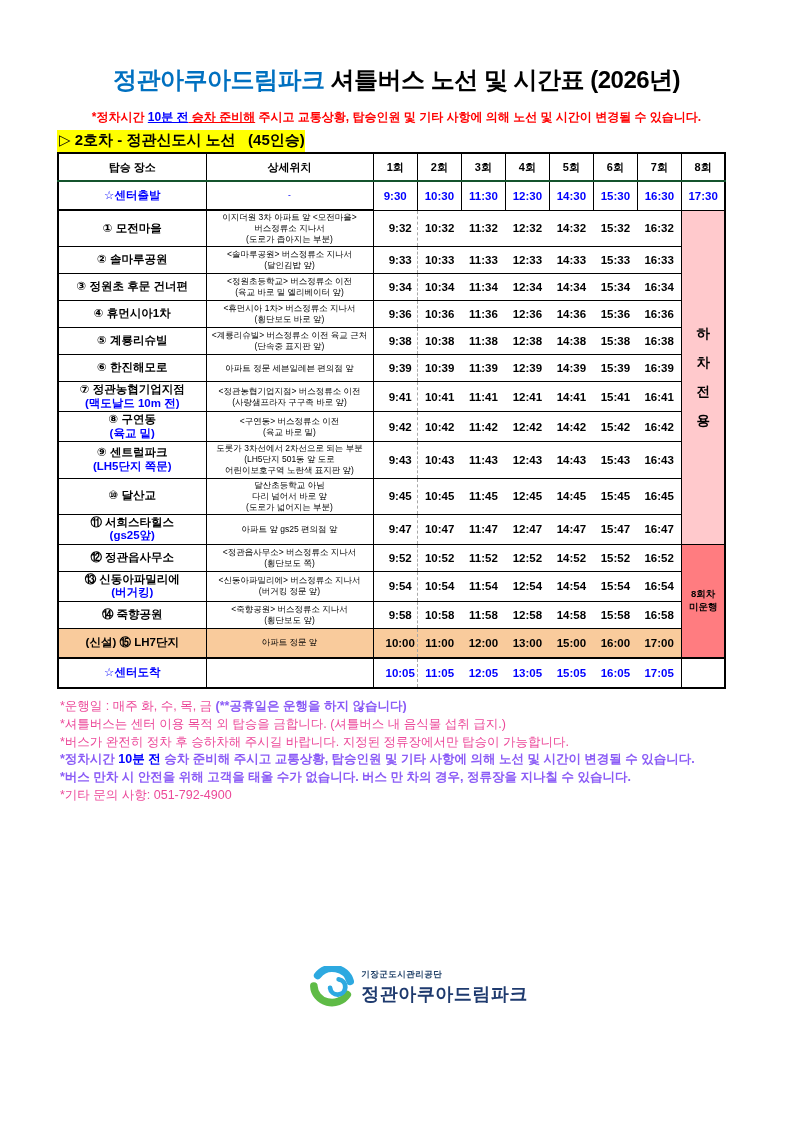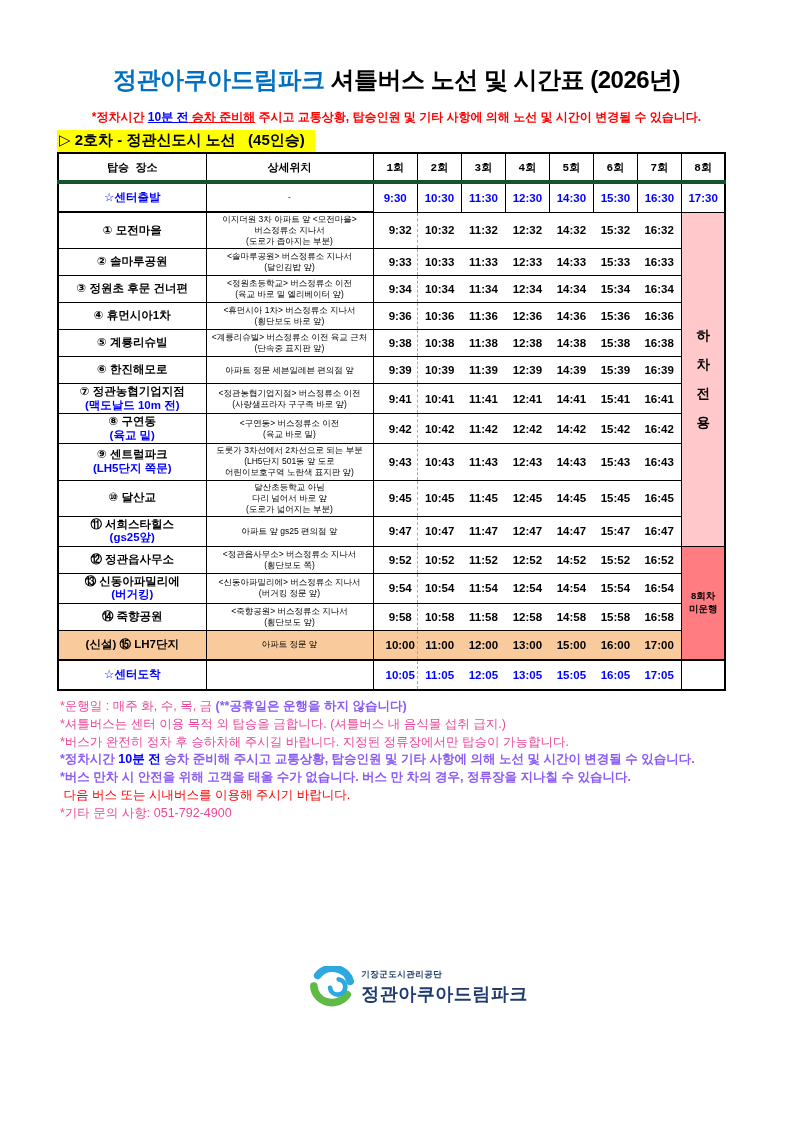--- a/index.html
+++ b/index.html
@@ -14,27 +14,27 @@
   }
   .doc-title .brand{color:#0070C0;}
   .notice{
     position:absolute;top:109px;left:0;width:100%;text-align:center;
     font-size:12px;font-weight:bold;color:#FF0000;white-space:nowrap;
   }
   .notice .bb{color:#0000FF;}
   .notice .u{text-decoration:underline;}
   .route-banner{
     position:absolute;top:130px;left:57px;background:#FFFF00;
-    font-size:15px;font-weight:bold;padding:1px 10px 2px 2px;white-space:pre;
+    font-size:15px;font-weight:bold;padding:1px 0 2px 2px;white-space:pre;
   }
   .table-wrap{position:absolute;top:152px;left:57px;}
   table{border-collapse:collapse;border:2px solid #000;table-layout:fixed;}
   col.c-name{width:148px;} col.c-detail{width:167px;} col.c-time{width:44px;}
   th,td{border:1px solid #000;text-align:center;vertical-align:middle;padding:1px 2px;}
-  th{font-size:11px;font-weight:bold;height:24px;border-bottom:4px solid #14532d;font-family:Liberation Mono, monospace;}
+  th{font-size:11px;font-weight:bold;height:24px;border-bottom:2px solid #14532d;}
   td.name{font-weight:bold;font-size:11.5px;line-height:1.18;}
   td.name .sub{color:#0000FF;}
   td.detail{font-size:8.5px;line-height:1.3;white-space:pre-line;}
   td.time{font-weight:bold;font-size:11.5px;border-left:none;border-right:none;}
   td.time.solid{border:1px solid #000;}
   td.time.first{border-left:1px solid #000;padding-left:12px;}
   td.time.dash{border-left:1px dashed #a8a8a8;}
   .blue{color:#0000FF;text-align:center;}
   .depart-row td{border-bottom:2px solid #000;height:25px;}
   .stop-row{height:27px;}
@@ -354,21 +354,20 @@
       </tbody>
   </table>
 </div>
 
 <div class="notes" id="notes">
     <div class="note-line"><span class="seg-k">*운행일 : 매주 화, 수, 목, 금 </span><span class="seg-rb">(**공휴일은 운행을 하지 않습니다)</span></div>
     <div class="note-line"><span class="seg-k">*셔틀버스는 센터 이용 목적 외 탑승을 금합니다. (셔틀버스 내 음식물 섭취 급지.)</span></div>
     <div class="note-line"><span class="seg-k">*버스가 완전히 정차 후 승하차해 주시길 바랍니다. 지정된 정류장에서만 탑승이 가능합니다.</span></div>
     <div class="note-line"><span class="seg-rb">*정차시간 </span><span class="seg-bb">10분 전</span><span class="seg-rb"> 승차 준비해 주시고 교통상황, 탑승인원 및 기타 사항에 의해 노선 및 시간이 변경될 수 있습니다.</span></div>
     <div class="note-line"><span class="seg-rb">*버스 만차 시 안전을 위해 고객을 태울 수가 없습니다. 버스 만 차의 경우, 정류장을 지나칠 수 있습니다.</span></div>
-    <div class="note-line"><span class="seg-r"> 다음 버스 또는 시내버스를 이용해 주시기 바랍니다.</span></div>
     <div class="note-line"><span class="seg-k">*기타 문의 사항: 051-792-4900</span></div>
   </div>
 
 <div class="logo">
   <svg width="46" height="42" viewBox="0 0 48 44">
     <path d="M43 16 A19 18 0 0 0 9 10" stroke="#2DA9E0" stroke-width="8" fill="none" stroke-linecap="round"></path>
     <path d="M5 21 A19 18 0 0 0 40 30" stroke="#5FBB46" stroke-width="8" fill="none" stroke-linecap="round"></path>
     <path d="M22 23 A8 8 0 1 0 31 14" stroke="#2DA9E0" stroke-width="5" fill="none" stroke-linecap="round"></path>
   </svg>
   <div class="logo-text">

